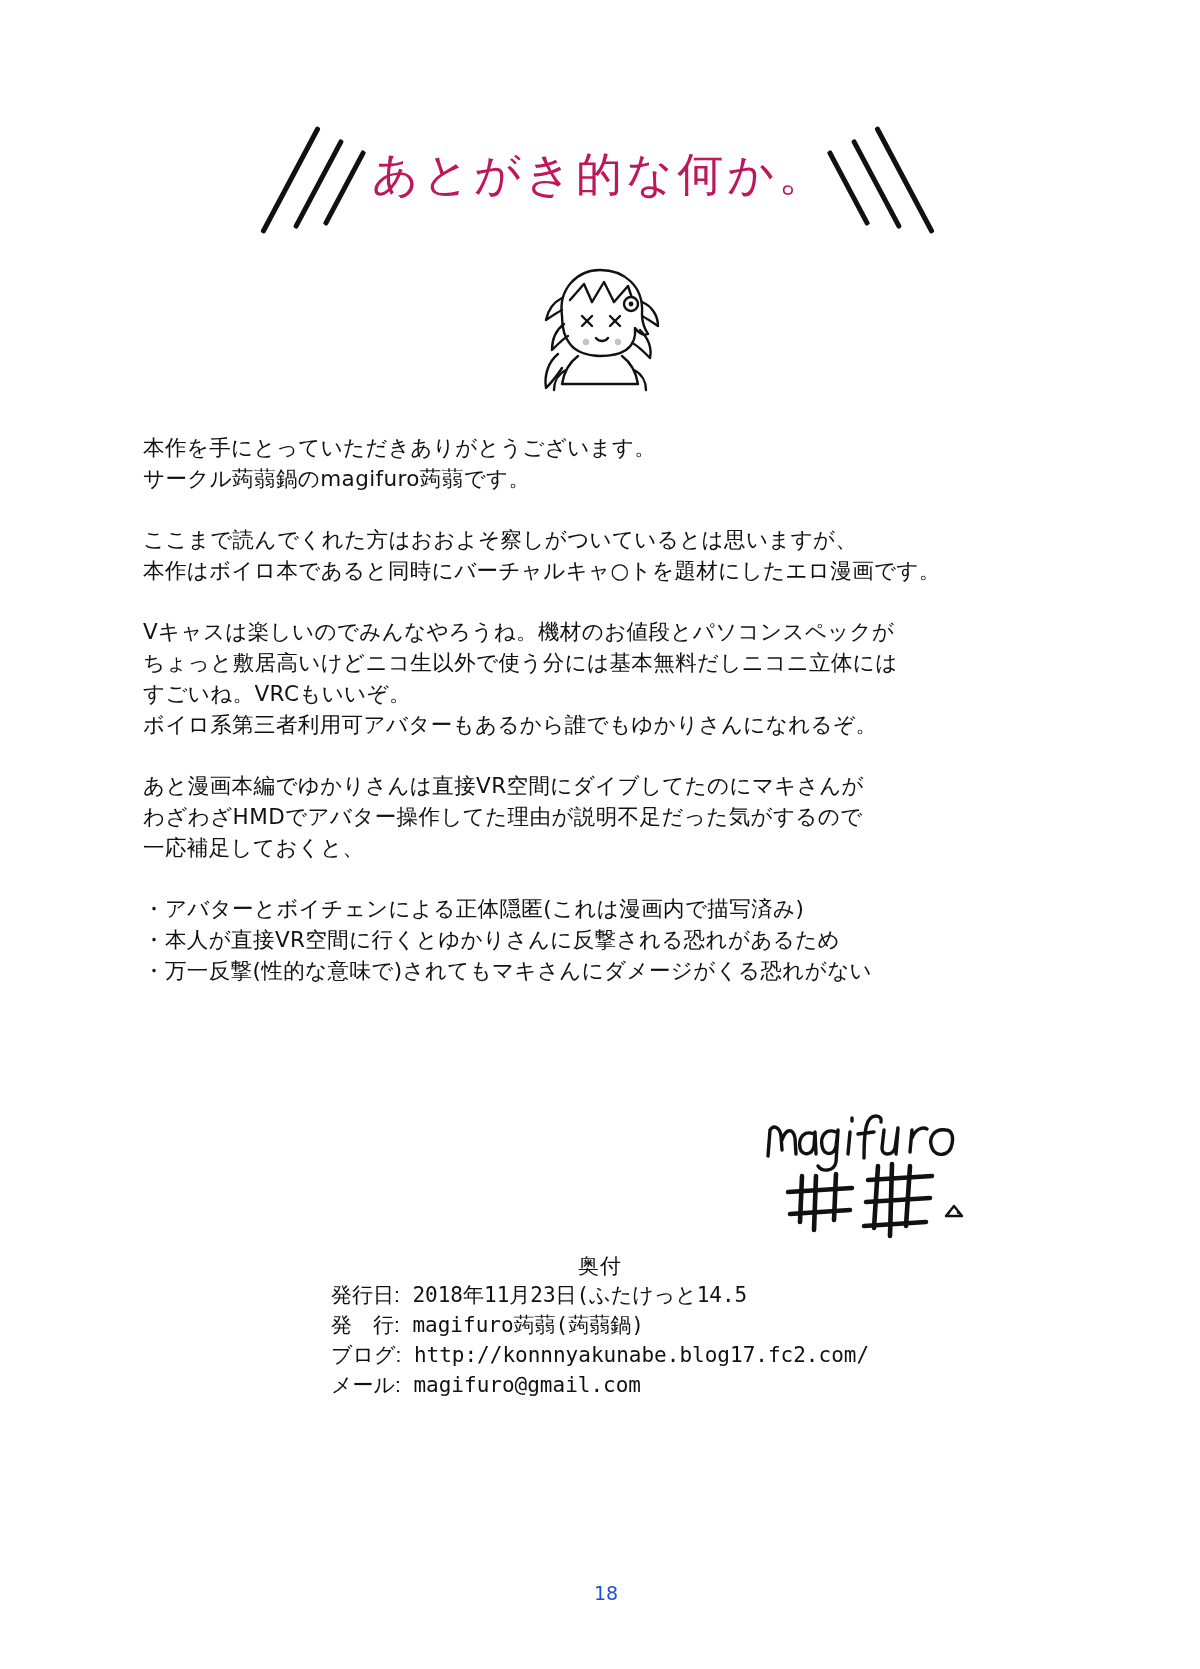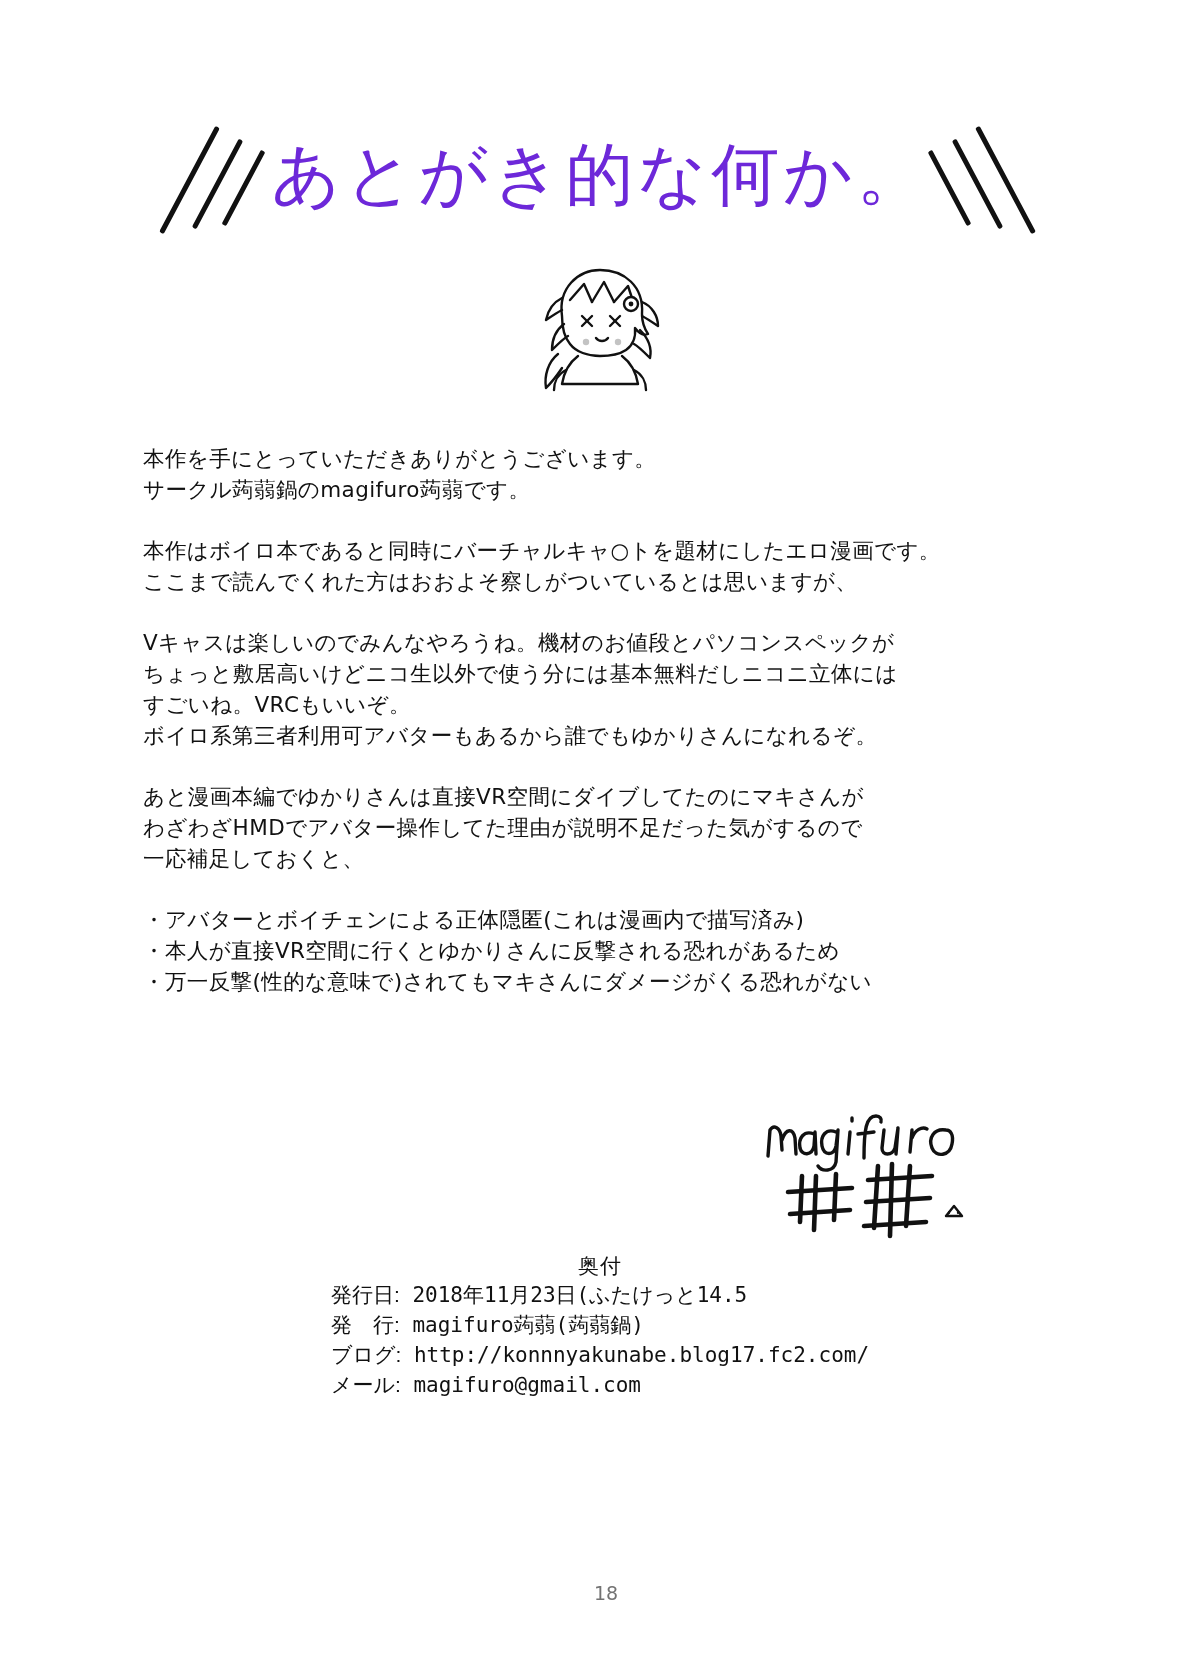--- a/index.html
+++ b/index.html
@@ -30,24 +30,24 @@
     text-align: center;
   }
   .title-row {
     display: inline-flex;
     align-items: center;
     justify-content: center;
     gap: 10px;
   }
   .title-text {
     font-family: "DejaVu Sans", sans-serif;
-    font-size: 68px;
+    font-size: 46px;
     letter-spacing: 4px;
     font-weight: 400;
-    color: #6d28d9;
+    color: #be185d;
     white-space: nowrap;
   }
   .slashes {
     display: inline-block;
     position: relative;
     width: 80px;
     height: 110px;
   }
   .slashes i {
     position: absolute;
@@ -74,21 +74,21 @@
   }
 
   
   .body-text {
     position: absolute;
     left: 143px;
     top: 428px;
     width: 920px;
   }
   .para {
-    margin: 15px 0 30px 0;
+    margin: 4px 0 30px 0;
   }
   .para:last-child { margin-bottom: 0; }
   .line {
     font-family: "DejaVu Sans", sans-serif;
     font-size: 21.5px;
     line-height: 31px;
     letter-spacing: 0.4px;
     white-space: nowrap;
     color: #111;
   }
@@ -129,21 +129,21 @@
 
   
   .page-number {
     position: absolute;
     left: 12px;
     right: 0;
     top: 1582px;
     text-align: center;
     font-family: "DejaVu Sans", sans-serif;
     font-size: 19px;
-    color: #737373;
+    color: #1d4ed8;
   }
 </style>
 </head>
 <body>
 
 <div class="page">
 
   <div class="title-block">
     <div class="title-row">
       <span class="slashes left">
@@ -201,22 +201,22 @@
   </svg>
 
   <div class="body-text">
 
     <div class="para">
       <div class="line">本作を手にとっていただきありがとうございます。</div>
       <div class="line">サークル蒟蒻鍋のmagifuro蒟蒻です。</div>
     </div>
 
     <div class="para">
+      <div class="line">ここまで読んでくれた方はおおよそ察しがついているとは思いますが、</div>
       <div class="line">本作はボイロ本であると同時にバーチャルキャ○トを題材にしたエロ漫画です。</div>
-      <div class="line">ここまで読んでくれた方はおおよそ察しがついているとは思いますが、</div>
     </div>
 
     <div class="para">
       <div class="line">Vキャスは楽しいのでみんなやろうね。機材のお値段とパソコンスペックが</div>
       <div class="line">ちょっと敷居高いけどニコ生以外で使う分には基本無料だしニコニ立体には</div>
       <div class="line">すごいね。VRCもいいぞ。</div>
       <div class="line">ボイロ系第三者利用可アバターもあるから誰でもゆかりさんになれるぞ。</div>
     </div>
 
     <div class="para">

